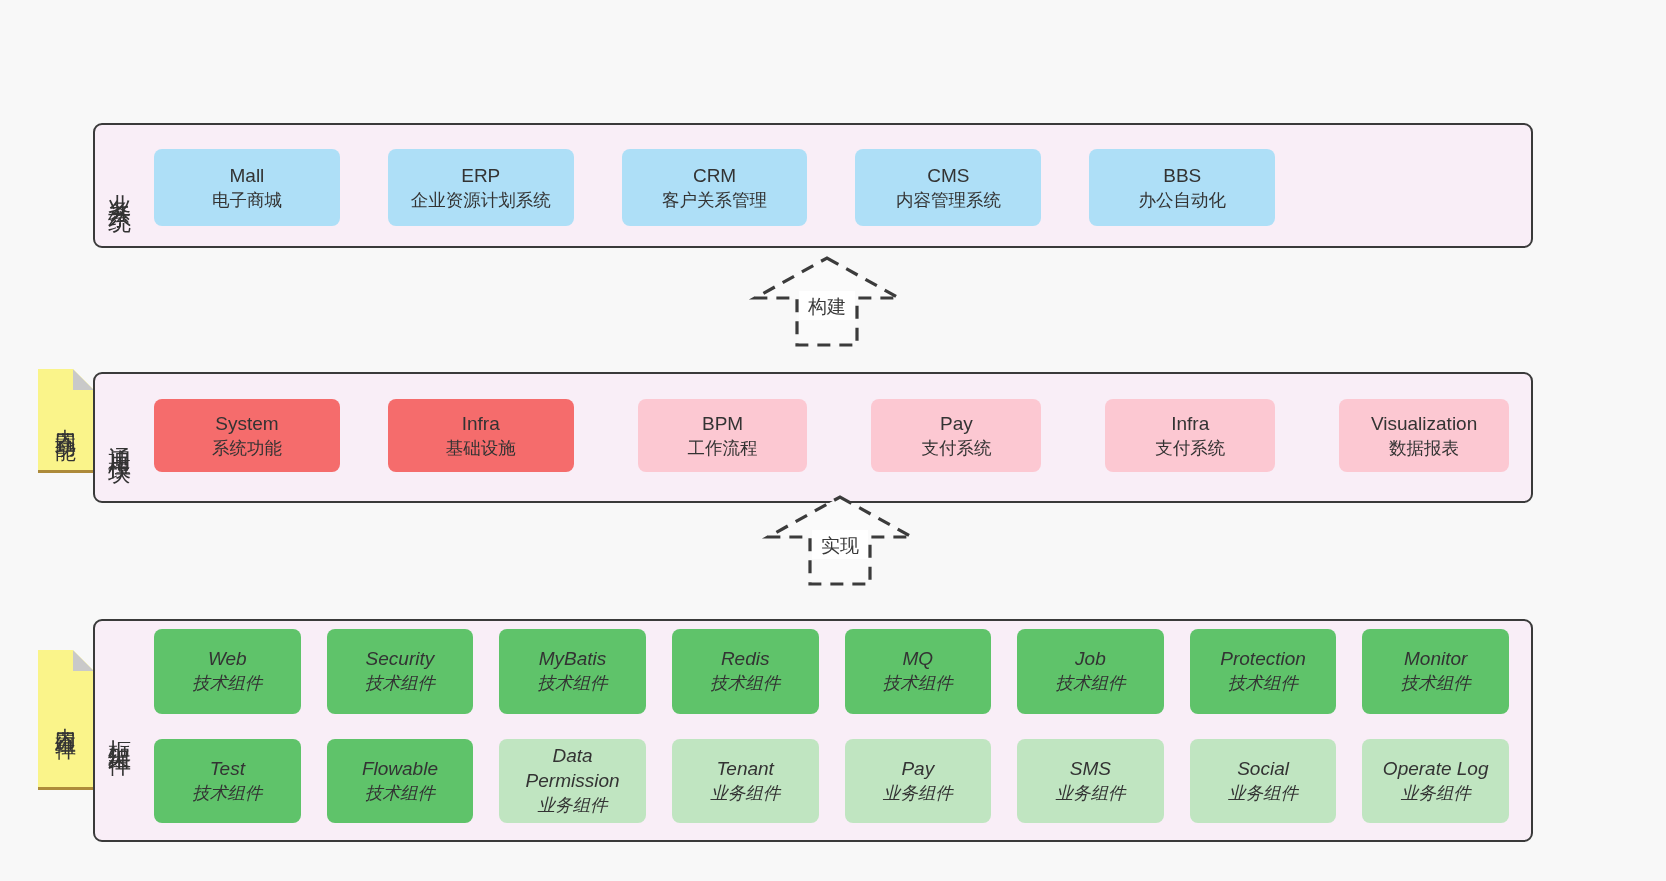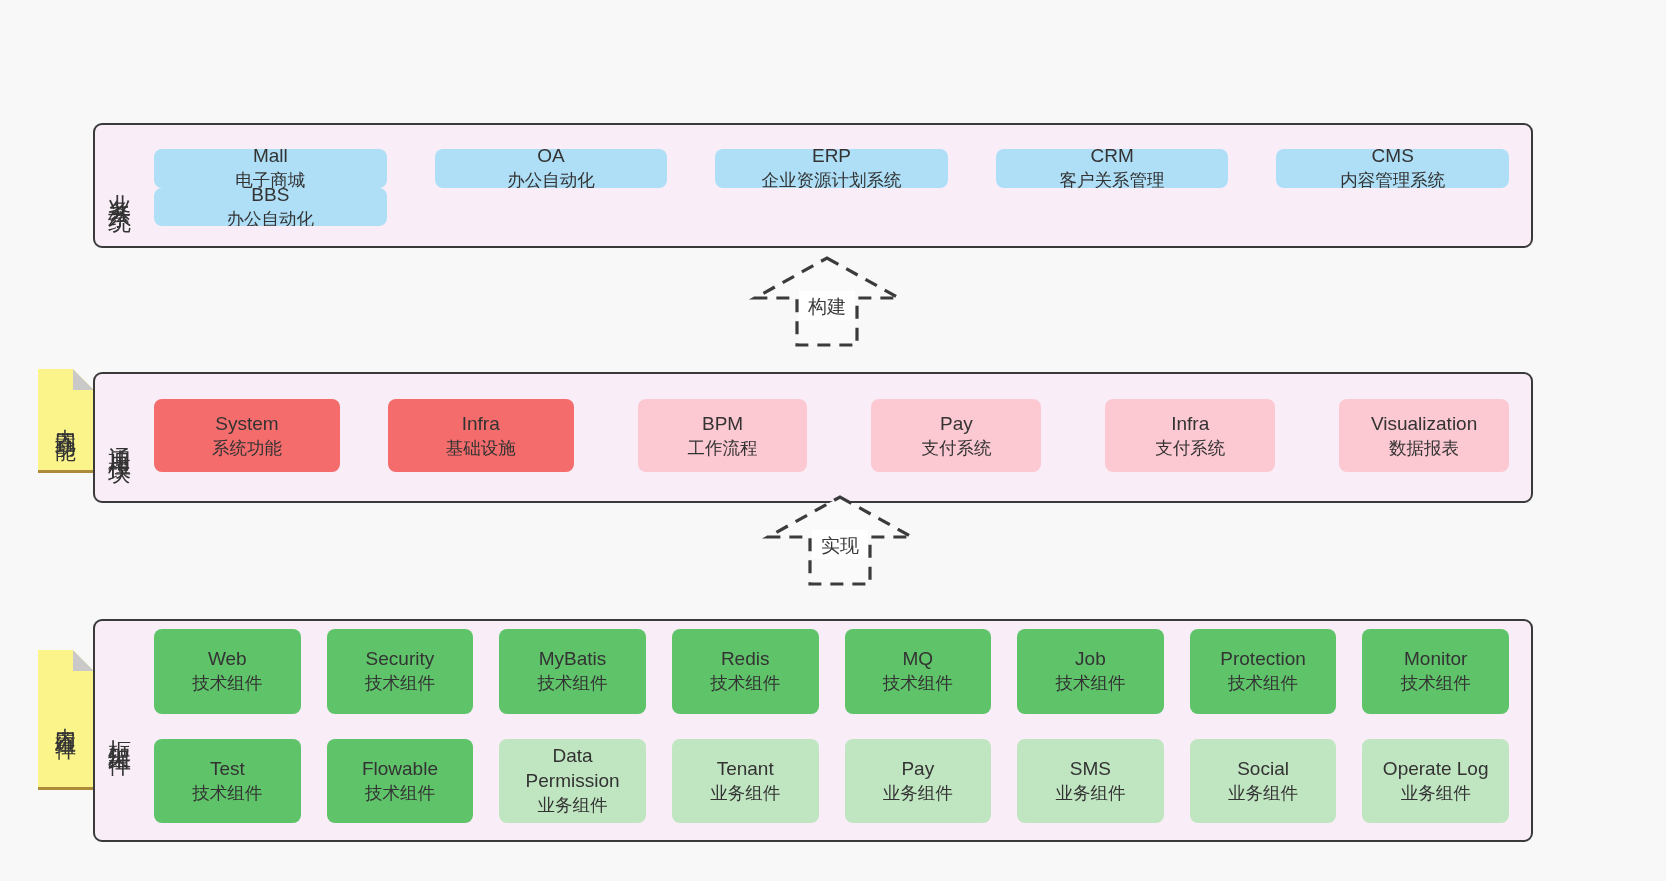--- a/index.html
+++ b/index.html
@@ -16,23 +16,23 @@
   }
   .band-business{top:123px;height:125px;}
   .band-modules{top:372px;height:131px;}
   .band-framework{top:619px;height:223px;}
   .vlabel{
     position:absolute;left:13px;top:50%;transform:translateY(-50%);
     writing-mode:vertical-rl;text-orientation:upright;
     font-size:23px;letter-spacing:5px;line-height:1;color:#333;
   }
   .boxes{position:absolute;left:59px;right:22px;display:grid;}
-  .band-business .boxes{top:24px;bottom:20px;grid-template-columns:repeat(5,1fr);column-gap:48px;}
+  .band-business .boxes{top:24px;bottom:20px;grid-template-columns:repeat(6,1fr);column-gap:48px;}
   .band-modules .boxes{top:25px;bottom:29px;grid-template-columns:repeat(6,1fr);column-gap:48px;}
-  .band-framework .boxes{top:8px;bottom:17px;grid-template-columns:repeat(8,1fr);grid-template-rows:1fr 1fr;column-gap:26px;row-gap:25px;}
+  .band-framework .boxes{top:8px;bottom:17px;grid-template-columns:repeat(8,1fr);grid-template-rows:1fr 1fr;column-gap:26px;row-gap:25px;font-style:italic;}
   .box{
     border-radius:8px;display:flex;flex-direction:column;justify-content:center;align-items:center;
     text-align:center;padding:2px 6px;box-sizing:border-box;overflow:hidden;
   }
   .box .en{font-size:19px;line-height:25px;}
   .box .cn{font-size:17.5px;line-height:25px;}
   .blue{background:#aedff7;}
   .red{background:#f56c6c;}
   .pink{background:#fcc8d2;margin-left:16px;}
   .green{background:#5fc36a;}
@@ -72,24 +72,20 @@
 </div>
 
 <div class="band band-business">
   <div class="vlabel">业务系统</div>
   <div class="boxes">
     <div class="box blue">
       <div class="en">Mall</div>
       <div class="cn">电子商城</div>
     </div>
     <div class="box blue">
-      <div class="en">OA</div>
-      <div class="cn">办公自动化</div>
-    </div>
-    <div class="box blue">
       <div class="en">ERP</div>
       <div class="cn">企业资源计划系统</div>
     </div>
     <div class="box blue">
       <div class="en">CRM</div>
       <div class="cn">客户关系管理</div>
     </div>
     <div class="box blue">
       <div class="en">CMS</div>
       <div class="cn">内容管理系统</div>

